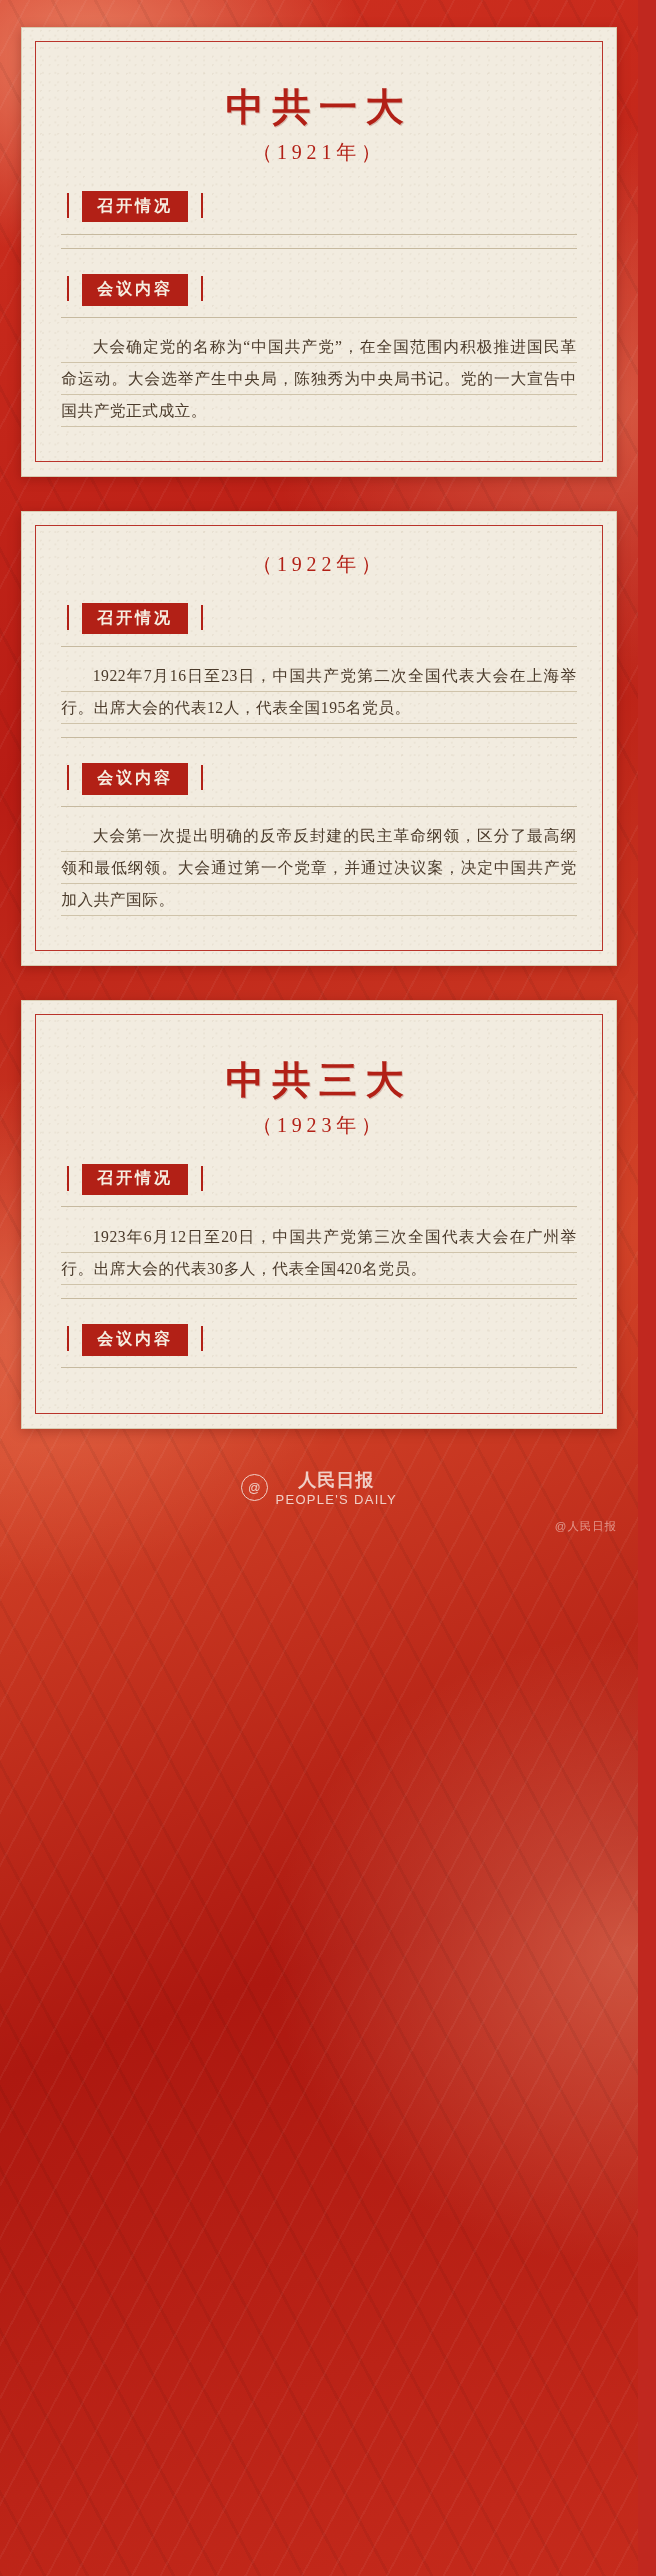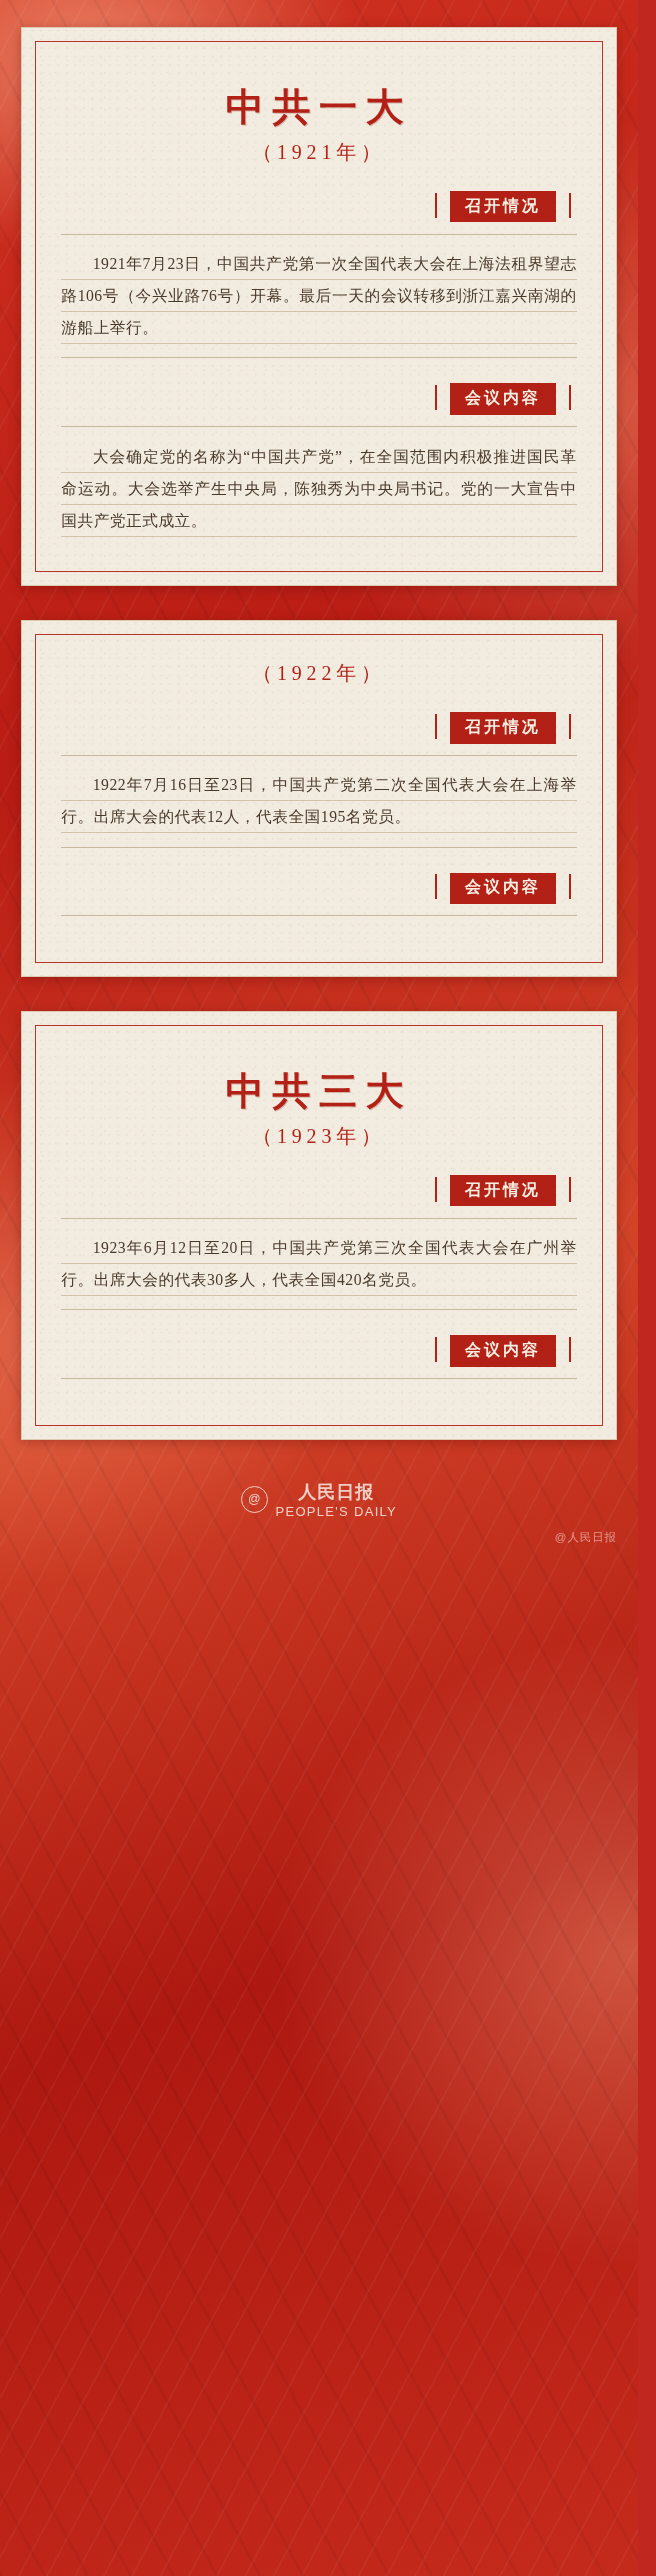--- a/index.html
+++ b/index.html
@@ -64,21 +64,21 @@
   }
   .card-year {
     text-align: center;
     color: #b22016;
     font-size: 20px;
     letter-spacing: 4.8px;
     margin-bottom: 25px;
   }
   .section-head {
     display: block;
-    text-align: right;
+    text-align: left;
     margin: 25px 0 9.5px 0;
     position: relative;
   }
   .section-head .bar {
     display: inline-block;
     position: relative;
     padding: 0 21px;
   }
   .section-head .label {
     display: inline-block;
@@ -171,21 +171,20 @@
       <div class="card-year">（1921年）</div>
 
       <div class="section-head">
         <span class="bar">
           <span class="tick-l"></span>
           <span class="label">召开情况</span>
           <span class="tick-r"></span>
         </span>
       </div>
       <div class="rule"></div>
-      <div class="body-text underlines">1921年7月23日，中国共产党第一次全国代表大会在上海法租界望志路106号（今兴业路76号）开幕。最后一天的会议转移到浙江嘉兴南湖的游船上举行。</div>
       <div class="rule"></div>
 
       <div class="section-head">
         <span class="bar">
           <span class="tick-l"></span>
           <span class="label">会议内容</span>
           <span class="tick-r"></span>
         </span>
       </div>
       <div class="rule"></div>
@@ -209,20 +208,21 @@
       <div class="rule"></div>
 
       <div class="section-head">
         <span class="bar">
           <span class="tick-l"></span>
           <span class="label">会议内容</span>
           <span class="tick-r"></span>
         </span>
       </div>
       <div class="rule"></div>
+      <div class="body-text underlines">大会第一次提出明确的反帝反封建的民主革命纲领，区分了最高纲领和最低纲领。大会通过第一个党章，并通过决议案，决定中国共产党加入共产国际。</div>
     </div>
   </div>
 
   <div class="card">
     <div class="card-inner">
       <div class="card-title">中共三大</div>
       <div class="card-year">（1923年）</div>
 
       <div class="section-head">
         <span class="bar">

